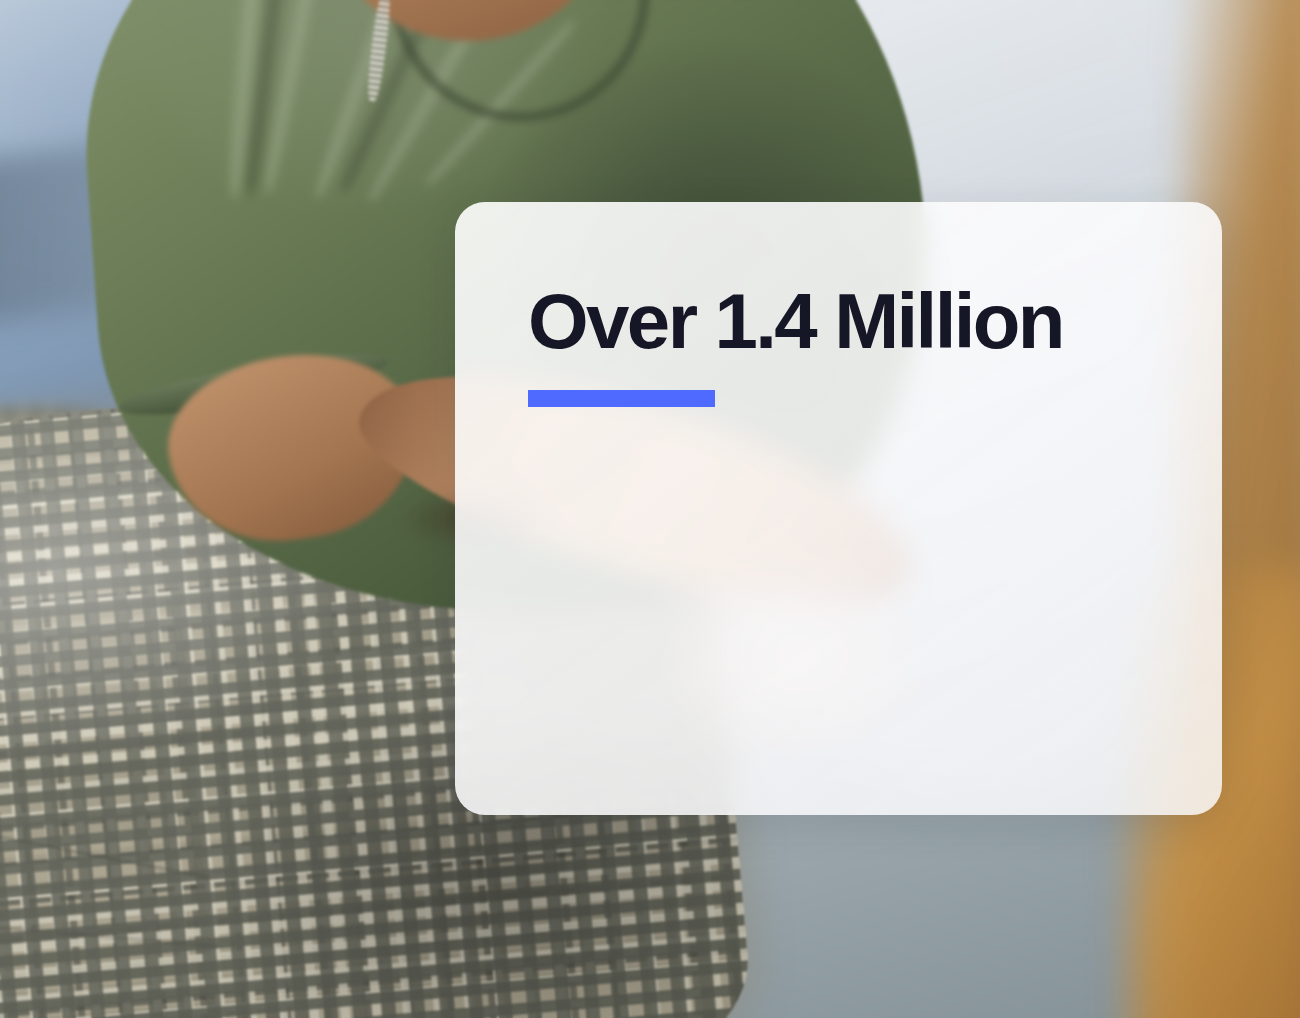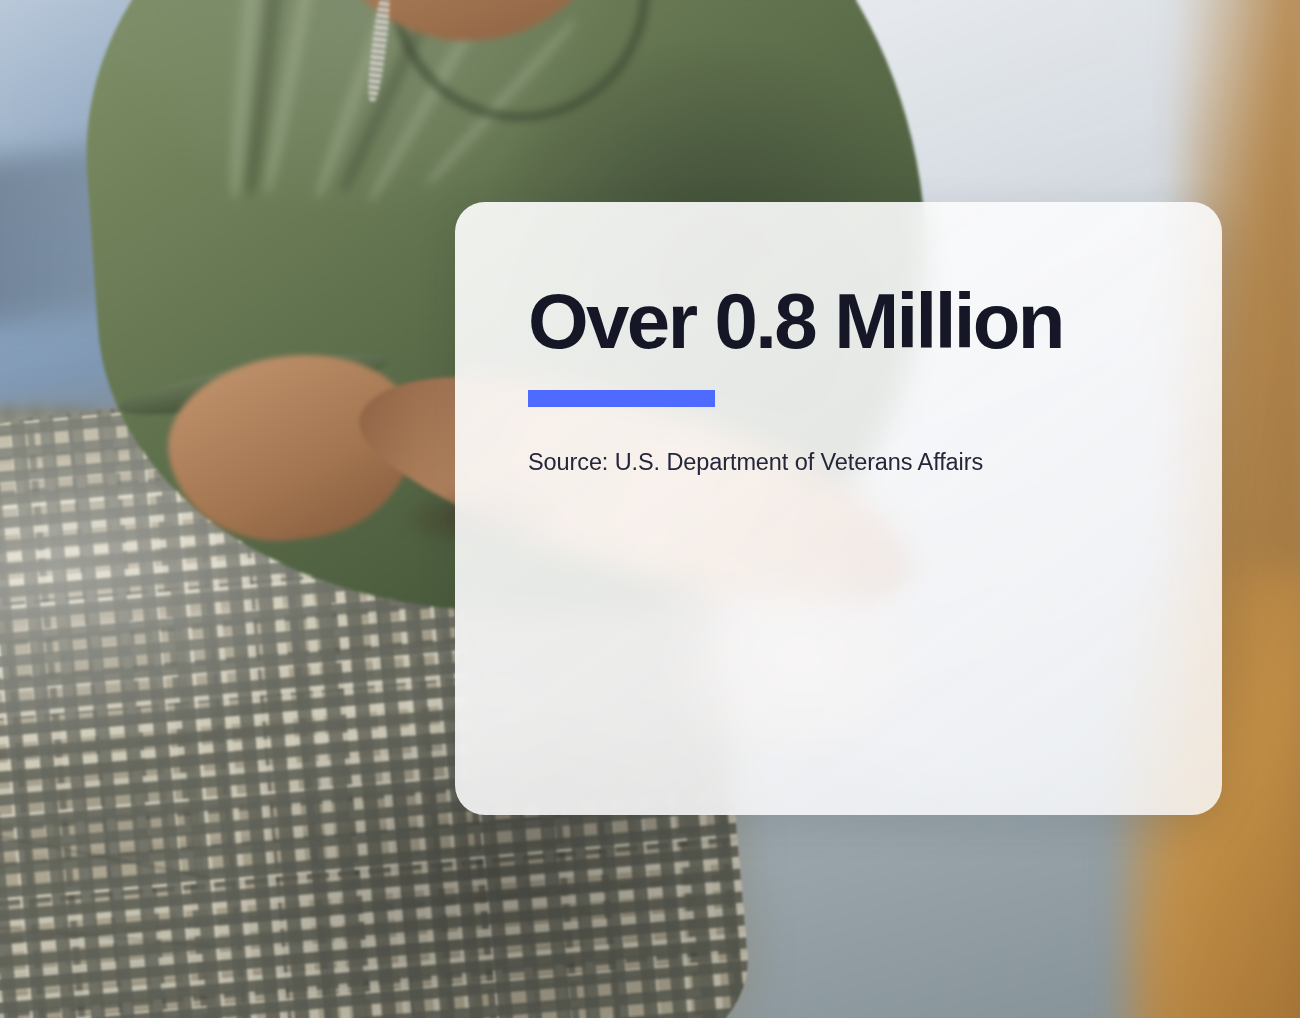--- a/index.html
+++ b/index.html
@@ -394,23 +394,22 @@
     <div class="skin-forearm"></div>
     <div class="elbow-shadow"></div>
     <div class="hands"></div>
 
     <div class="photo-soft"></div>
   </div>
 
   <div class="card">
     <div class="card-inner">
 
-      <div class="headline">Over 0.8 Million</div>
+      <div class="headline">Over 1.4 Million</div>
 
       <div class="accent-bar" style="background: rgb(79, 107, 255);"></div>
 
 
-      <div class="source">Source: U.S. Department of Veterans Affairs</div>
 
     </div>
   </div>
 
 </div>
 
 </body></html>

